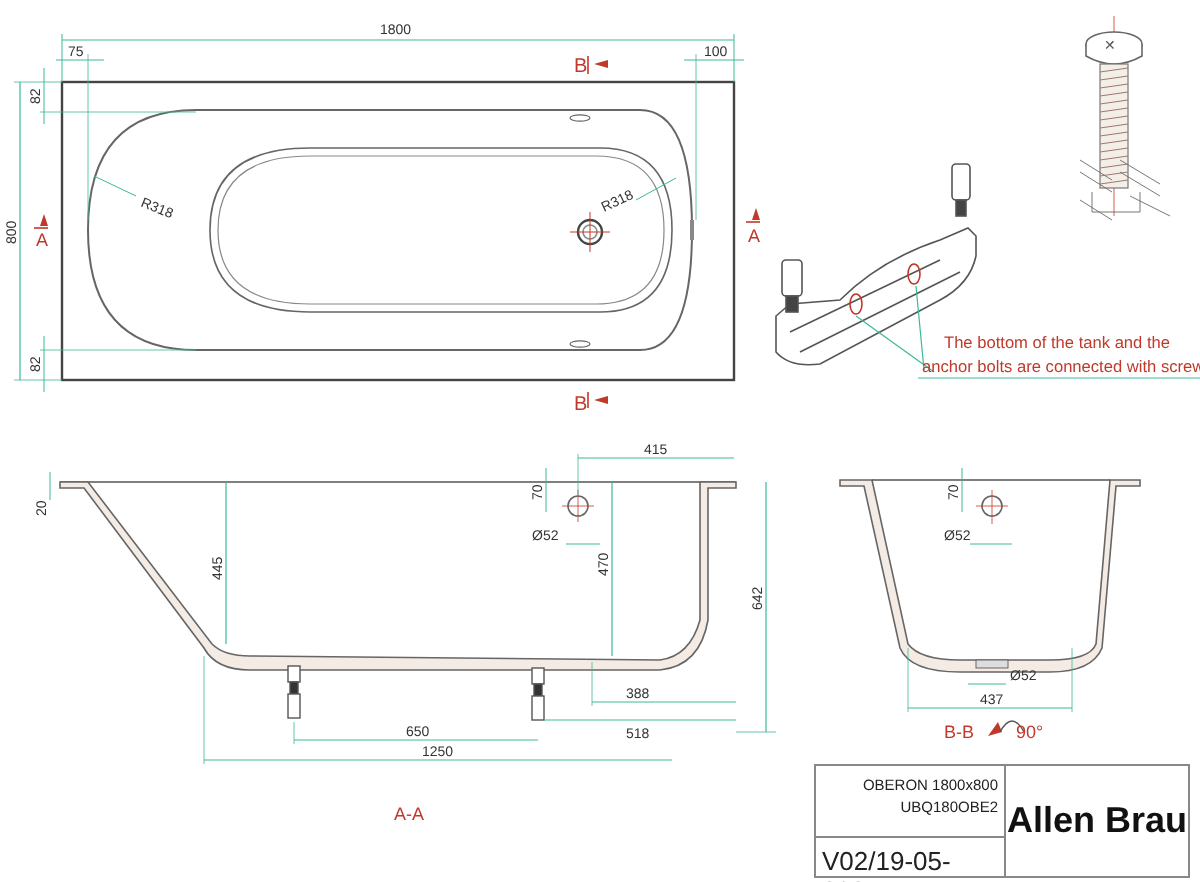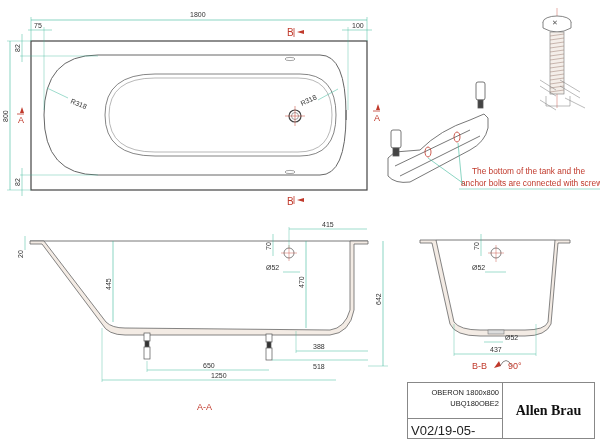--- a/index.html
+++ b/index.html
@@ -3,21 +3,21 @@
 <meta charset="utf-8">
 <style>
   html, body { margin: 0; padding: 0; background: #ffffff; }
   body { width: 600px; height: 441px; overflow: hidden; position: relative; font-family: "Liberation Sans", sans-serif; }
   svg { position: absolute; left: 0; top: 0; }
   .dim { font-family: "Liberation Sans", sans-serif; font-size: 7px; fill: #333; }
   .red { font-family: "Liberation Sans", sans-serif; fill: #c0392b; }
   .tb { position: absolute; left: 407px; top: 382px; width: 186px; height: 55px; border: 1px solid #888; display: grid; grid-template-columns: 95px 1fr; grid-template-rows: 36px 19px; font-family: "Liberation Sans", sans-serif; }
   .tb-model { border-right: 1px solid #888; border-bottom: 1px solid #888; font-size: 7.5px; color: #222; padding: 4px 3px; line-height: 11px; text-align: right; }
   .tb-ver { border-right: 1px solid #888; font-size: 13px; color: #222; padding: 4px 3px; }
-  .tb-brand { grid-row: 1 / span 2; grid-column: 2; display: flex; align-items: center; justify-content: center; font-family: Liberation Serif, serif; font-weight: bold; font-size: 14px; color: #111; }
+  .tb-brand { grid-row: 1 / span 2; grid-column: 2; display: flex; align-items: center; justify-content: center; font-family: Liberation Sans, sans-serif; font-weight: bold; font-size: 18px; color: #111; }
 </style>
 </head>
 <body>
 
 <svg width="600" height="441" viewBox="0 0 600 441">
 
   <g>
 
     <rect x="31" y="41" width="336" height="149" fill="none" stroke="#444" stroke-width="1.2"></rect>
 

